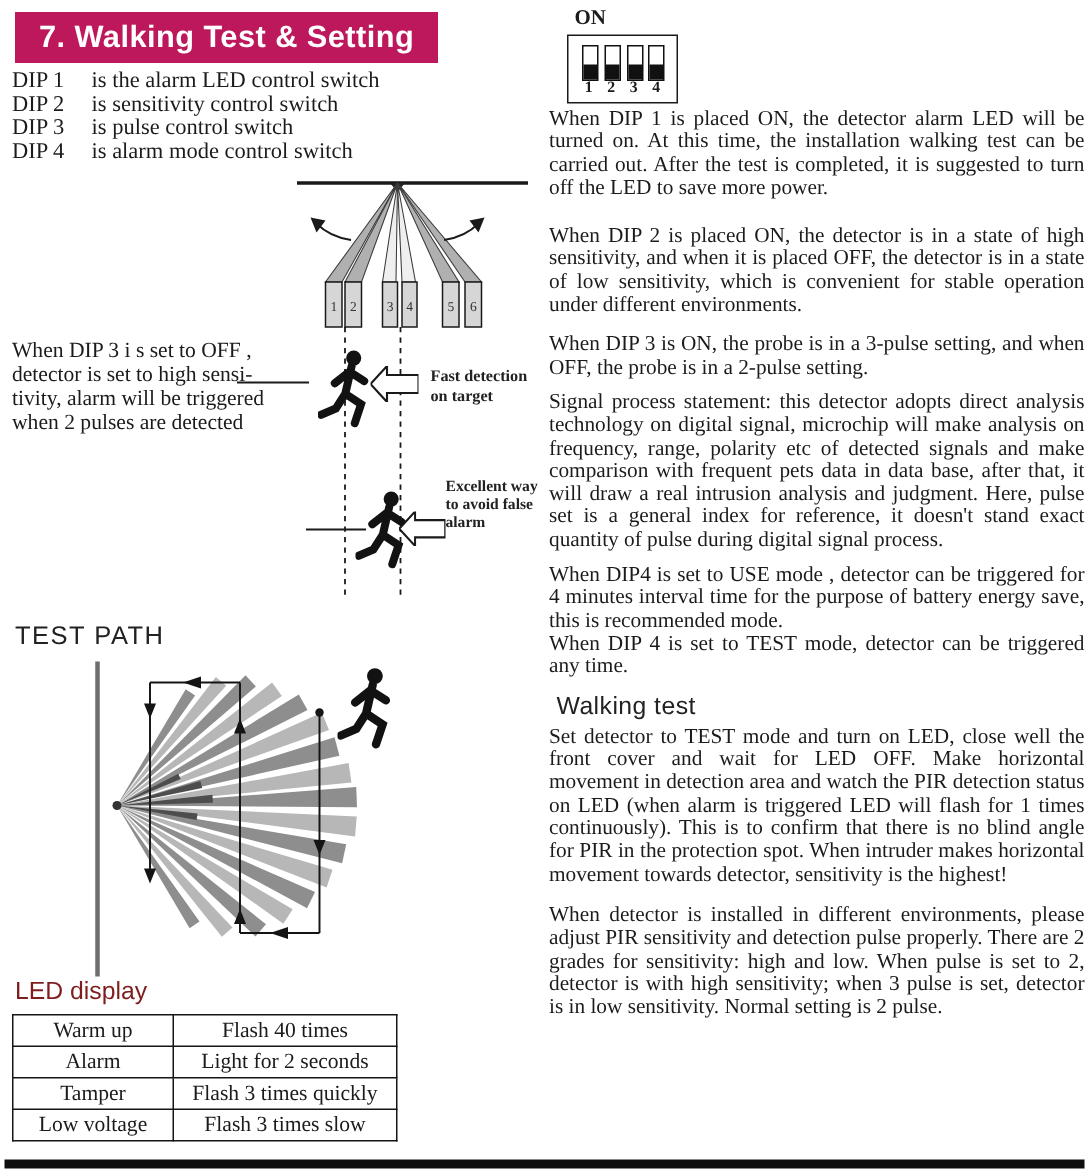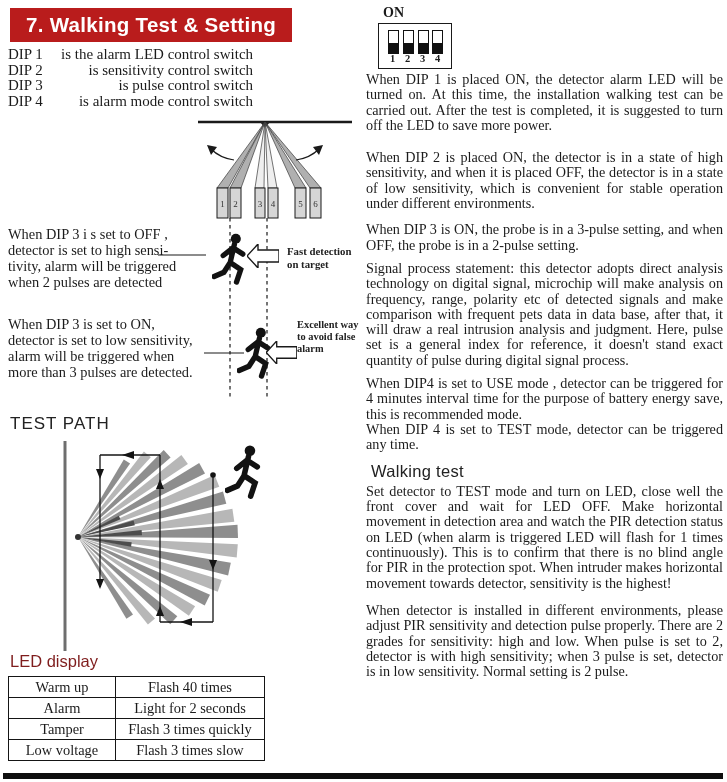--- a/index.html
+++ b/index.html
@@ -1,25 +1,25 @@
 <!DOCTYPE html>
 <html><head>
 <meta charset="utf-8">
 <style>
   html,body{margin:0;padding:0;background:#ffffff;}
   .page{position:relative;width:727px;height:782px;background:#fff;overflow:hidden;
         font-family:"Liberation Serif", serif;color:#1b1b1b;}
 
-  .title-bar{position:absolute;left:10px;top:8px;width:282px;height:34px;background:#b91c1c;
+  .title-bar{position:absolute;left:10px;top:8px;width:282px;height:34px;background:#be185d;
              color:#fff;font-family:"Liberation Sans",sans-serif;font-weight:bold;
              font-size:20.5px;line-height:34px;padding-left:16px;box-sizing:border-box;
              letter-spacing:0.3px;}
 
   .dip-list{position:absolute;left:8px;top:47px;font-size:15px;line-height:15.6px;}
-  .dip-line{display:flex;justify-content:space-between;}
+  .dip-line{display:flex;}
   .dip-num{width:53px;flex:0 0 53px;}
 
   .dip-diagram{position:absolute;left:378px;top:5px;}
   .on-label{font-size:14px;font-weight:bold;margin-left:5px;margin-bottom:2px;}
   .dip-box{position:relative;width:72px;height:44px;border:1.2px solid #1a1a1a;background:#fff;}
   .dip-slot{position:absolute;top:6px;width:9px;height:22px;border:1.3px solid #111;background:#fff;}
   .dip-slot .lever{position:absolute;left:0;right:0;bottom:0;height:10px;background:#111;}
   .dip-nums{position:absolute;left:0;top:29px;width:72px;display:flex;}
   .dip-nums span{width:15px;text-align:center;font-size:10.5px;font-weight:bold;}
   .dip-nums span:first-child{margin-left:6px;}
@@ -168,24 +168,20 @@
     <use href="#runner" x="72" y="116" width="42" height="66"></use>
     <use href="#blockArrow" x="107" y="134" width="32" height="24"></use>
     <use href="#runner" x="97" y="210" width="42" height="66"></use>
     <use href="#blockArrow" x="126" y="231" width="31" height="23"></use>
   </svg>
 
   <div class="note note1">When DIP 3 i s set to OFF ,
 detector is set to high sensi-
 tivity, alarm will be triggered
 when 2 pulses are detected</div>
-  <div class="note note2">When DIP 3 is set to ON,
-detector is set to low sensitivity,
-alarm will be triggered when
-more than 3 pulses are detected.</div>
   <div class="anno anno1">Fast detection
 on target</div>
   <div class="anno anno2">Excellent way
 to avoid false
 alarm</div>
 
   <div class="test-path-heading">TEST PATH</div>
 
   <svg class="test-path-diagram" width="250" height="222" viewBox="0 0 250 222">
     <line x1="10" y1="6" x2="10" y2="216" stroke="#6e6e6e" stroke-width="3"></line>

